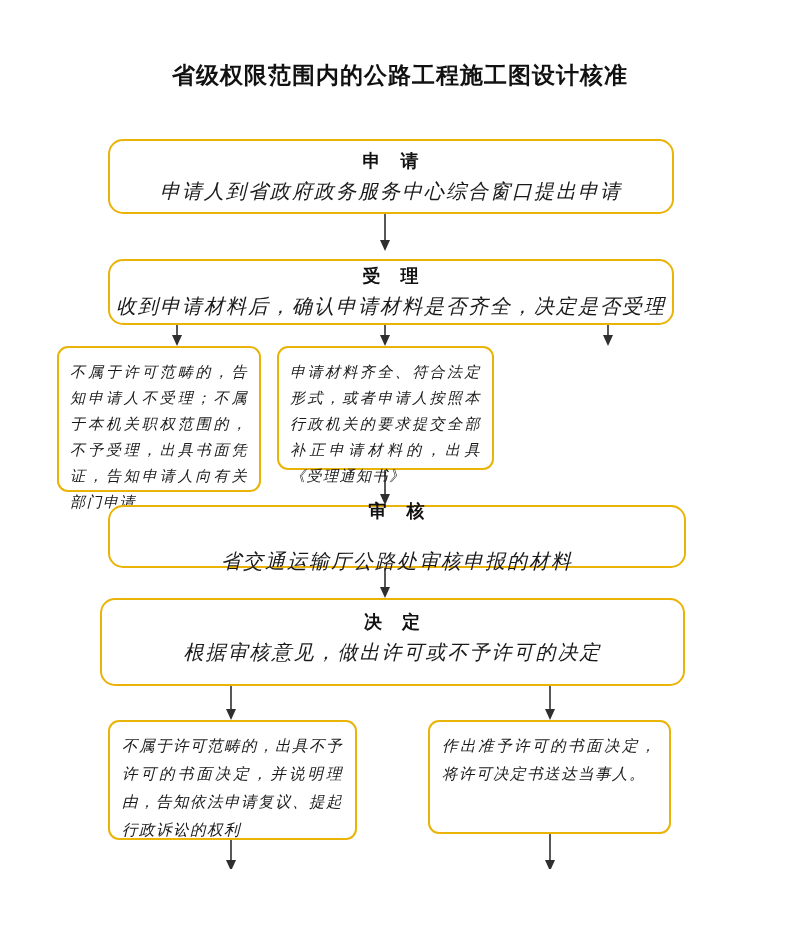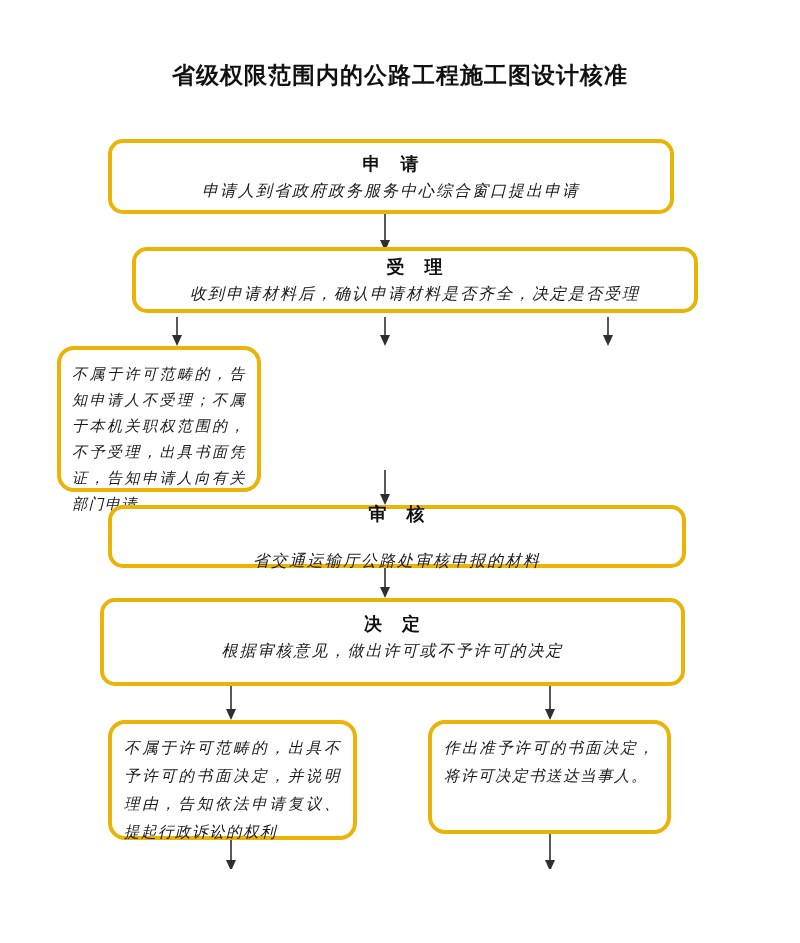--- a/index.html
+++ b/index.html
@@ -29,65 +29,65 @@
   }
   .connectors {
     position: absolute;
     top: 0;
     left: 0;
     pointer-events: none;
   }
   .node {
     position: absolute;
     box-sizing: border-box;
-    border: 4px solid #eab308;
+    border: 2px solid #eab308;
     border-radius: 15px;
     background: #ffffff;
     display: flex;
     flex-direction: column;
     align-items: center;
     justify-content: center;
   }
   .node-title {
     font-weight: bold;
     font-size: 18px;
     letter-spacing: 1px;
     color: #111111;
     text-align: center;
   }
   .node-desc {
-    font-size: 16px;
+    font-size: 20px;
     letter-spacing: 2px;
     font-style: italic;
     margin-top: 5px;
     text-align: center;
     white-space: nowrap;
   }
   .branch {
     display: block;
-    border-radius: 17px;
+    border-radius: 11px;
     padding: 11px 11px;
     font-size: 15px;
     line-height: 26px;
     letter-spacing: 1.5px;
     font-style: italic;
     text-align: justify;
   }
   .branch-lower {
     font-size: 15.5px;
     line-height: 28px;
     padding: 10px 12px;
   }
   .top-aligned {
     justify-content: flex-start;
     padding-top: 10px;
   }
   
   .n-apply   { left: 108px; top: 139px; width: 566px; height: 75px; }
-  .n-accept  { left: 108px; top: 247px; width: 566px; height: 66px; margin-left: 24px; }
+  .n-accept  { left: 108px; top: 259px; width: 566px; height: 66px; }
   .n-branch1 { left: 57px;  top: 346px; width: 204px; height: 146px; }
   .n-branch2 { left: 277px; top: 346px; width: 217px; height: 124px; }
   .n-branch3 { left: 528px; top: 346px; width: 211px; height: 124px; }
   .n-review  { left: 108px; top: 505px; width: 578px; height: 63px; gap: 20px; }
   .n-decide  { left: 100px; top: 598px; width: 585px; height: 88px; }
   .n-deny    { left: 108px; top: 720px; width: 249px; height: 120px; }
   .n-grant   { left: 428px; top: 720px; width: 243px; height: 114px; }
   .n-finish  { left: 108px; top: 871px; width: 566px; height: 52px; }
 </style>
 </head>
@@ -153,20 +153,21 @@
     <div class="node-desc">申请人到省政府政务服务中心综合窗口提出申请</div>
   </div>
 
   <div class="node n-accept">
     <div class="node-title">受　理</div>
     <div class="node-desc">收到申请材料后，确认申请材料是否齐全，决定是否受理</div>
   </div>
 
   <div class="node branch n-branch1">不属于许可范畴的，告知申请人不受理；不属于本机关职权范围的，不予受理，出具书面凭证，告知申请人向有关部门申请</div>
 
+  <div class="node branch n-branch2">申请材料齐全、符合法定形式，或者申请人按照本行政机关的要求提交全部补正申请材料的，出具《受理通知书》</div>
 
 
   <div class="node n-review">
     <div class="node-title">审　核</div>
     <div class="node-desc">省交通运输厅公路处审核申报的材料</div>
   </div>
 
   <div class="node n-decide top-aligned">
     <div class="node-title">决　定</div>
     <div class="node-desc">根据审核意见，做出许可或不予许可的决定</div>

